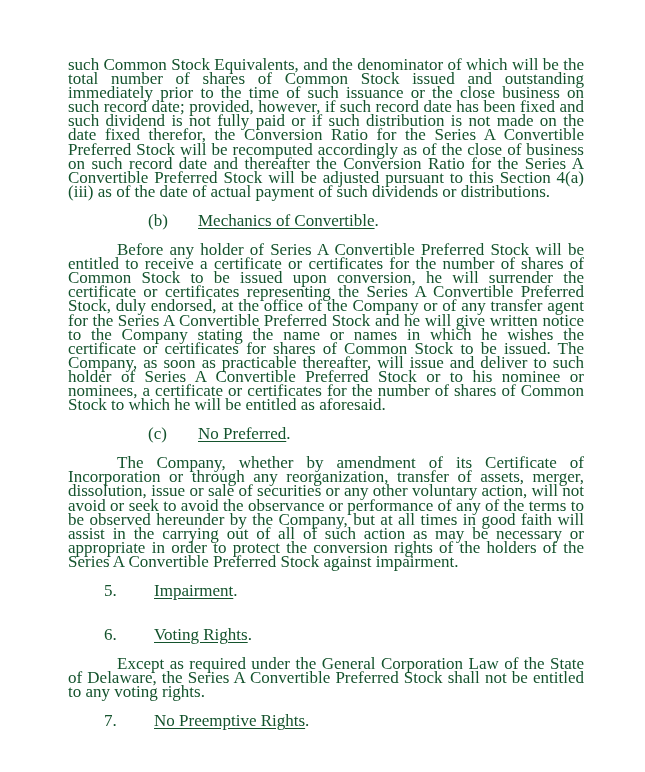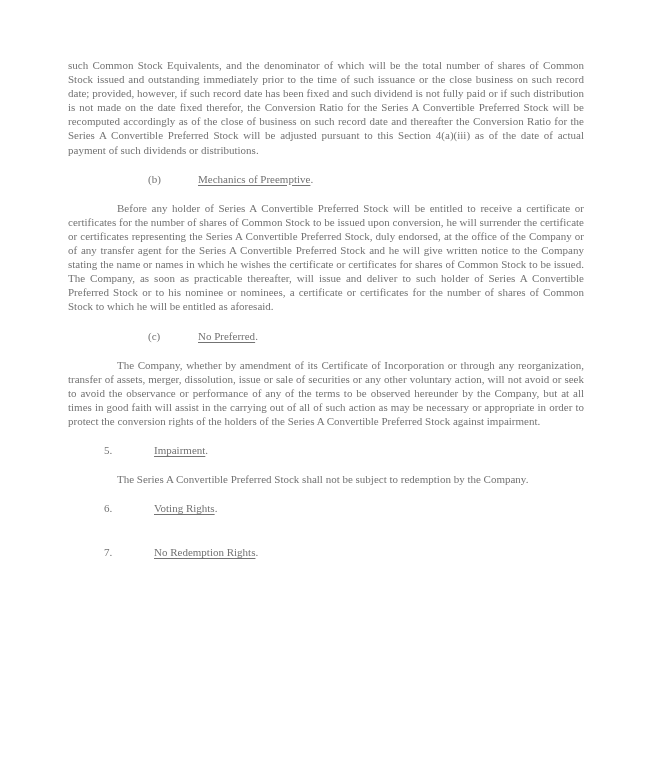--- a/index.html
+++ b/index.html
@@ -12,23 +12,23 @@
     height: 772px;
     overflow: hidden;
     position: relative;
   }
   .page {
     position: absolute;
     left: 68px;
     top: 58px;
     width: 516px;
     font-family: "Liberation Serif", "DejaVu Serif", serif;
-    font-size: 11px;
+    font-size: 17px;
     line-height: 14.1px;
-    color: #737373;
+    color: #14532d;
     text-align: justify;
   }
   .para {
     margin: 0;
   }
   .indent {
     text-indent: 49px;
   }
   .heading {
     margin: 0;
@@ -57,21 +57,21 @@
 <body>
 
 <div class="page">
 
   <p class="para last-line-justify">such Common Stock Equivalents, and the denominator of which will be the total number of shares of Common Stock issued and outstanding immediately prior to the time of such issuance or the close business on such record date; provided, however, if such record date has been fixed and such dividend is not fully paid or if such distribution is not made on the date fixed therefor, the Conversion Ratio for the Series A Convertible Preferred Stock will be recomputed accordingly as of the close of business on such record date and thereafter the Conversion Ratio for the Series A Convertible Preferred Stock will be adjusted pursuant to this Section 4(a)(iii) as of the date of actual payment of such dividends or distributions.</p>
 
   <div class="gap-md"></div>
 
   <div class="heading sub-heading">
     <span class="num">(b)</span>
-    <span class="title">Mechanics of Preemptive</span>
+    <span class="title">Mechanics of Convertible</span>
       <span>.</span>
   </div>
   <div class="gap-md"></div>
   <p class="para indent last-line-justify">Before any holder of Series A Convertible Preferred Stock will be entitled to receive a certificate or certificates for the number of shares of Common Stock to be issued upon conversion, he will surrender the certificate or certificates representing the Series A Convertible Preferred Stock, duly endorsed, at the office of the Company or of any transfer agent for the Series A Convertible Preferred Stock and he will give written notice to the Company stating the name or names in which he wishes the certificate or certificates for shares of Common Stock to be issued.  The Company, as soon as practicable thereafter, will issue and deliver to such holder of Series A Convertible Preferred Stock or to his nominee or nominees, a certificate or certificates for the number of shares of Common Stock to which he will be entitled as aforesaid.</p>
 
   <div class="gap-md"></div>
 
   <div class="heading sub-heading">
     <span class="num">(c)</span>
     <span class="title">No Preferred</span>
@@ -81,33 +81,33 @@
   <p class="para indent last-line-justify">The Company, whether by amendment of its Certificate of Incorporation or through any reorganization, transfer of assets, merger, dissolution, issue or sale of securities or any other voluntary action, will not avoid or seek to avoid the observance or performance of any of the terms to be observed hereunder by the Company, but at all times in good faith will assist in the carrying out of all of such action as may be necessary or appropriate in order to protect the conversion rights of the holders of the Series A Convertible Preferred Stock against impairment.</p>
 
   <div class="gap-md"></div>
 
   <div class="heading main-heading">
     <span class="num">5.</span>
     <span class="title">Impairment</span>
       <span>.</span>
   </div>
   <div class="gap-md"></div>
-  <p class="para indent last-line-justify">The Series A Convertible Preferred Stock shall not be subject to redemption by the Company.</p>
 
   <div class="gap-md"></div>
 
   <div class="heading main-heading">
     <span class="num">6.</span>
     <span class="title">Voting Rights</span>
       <span>.</span>
   </div>
   <div class="gap-md"></div>
+  <p class="para indent last-line-justify">Except as required under the General Corporation Law of the State of Delaware, the Series A Convertible Preferred Stock shall not be entitled to any voting rights.</p>
 
   <div class="gap-md"></div>
 
   <div class="heading main-heading">
     <span class="num">7.</span>
-    <span class="title">No Redemption Rights</span>
+    <span class="title">No Preemptive Rights</span>
       <span>.</span>
   </div>
   <div class="gap-md"></div>
 
 </div>
 
 </body></html>

